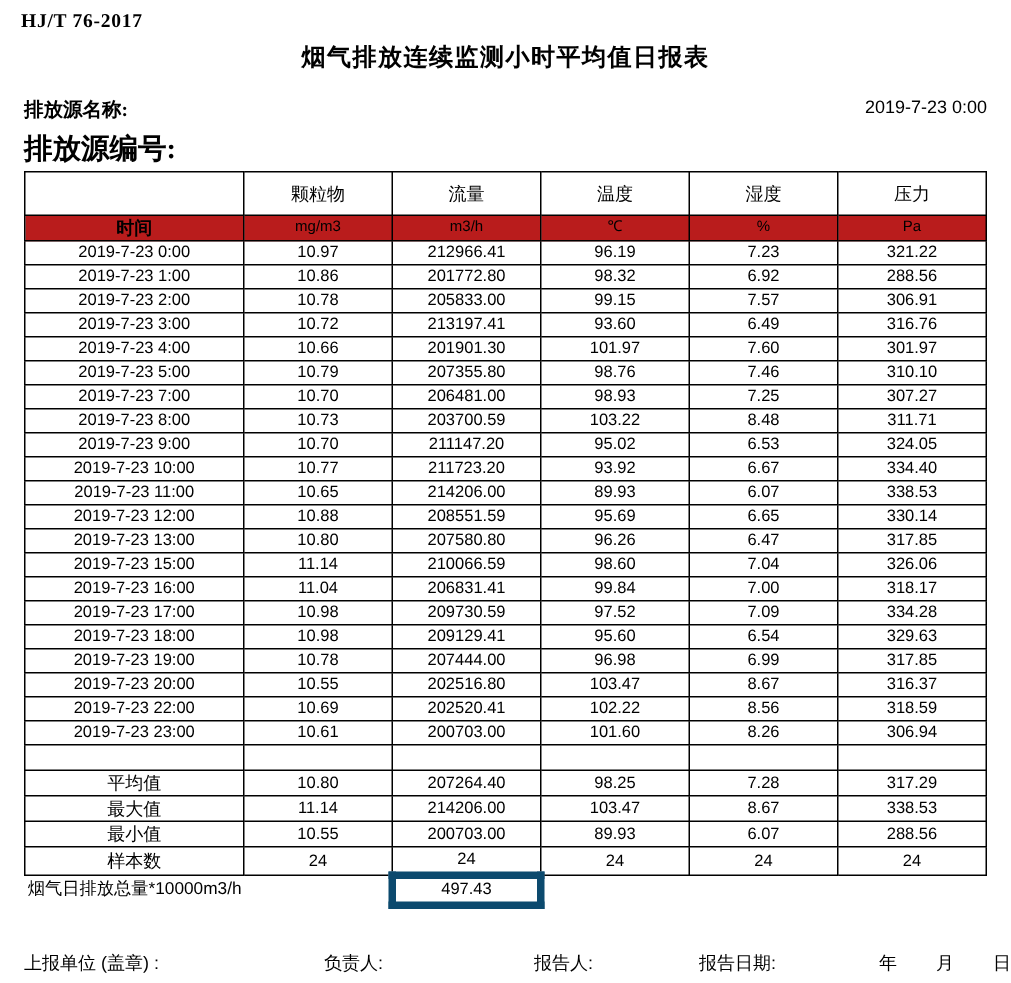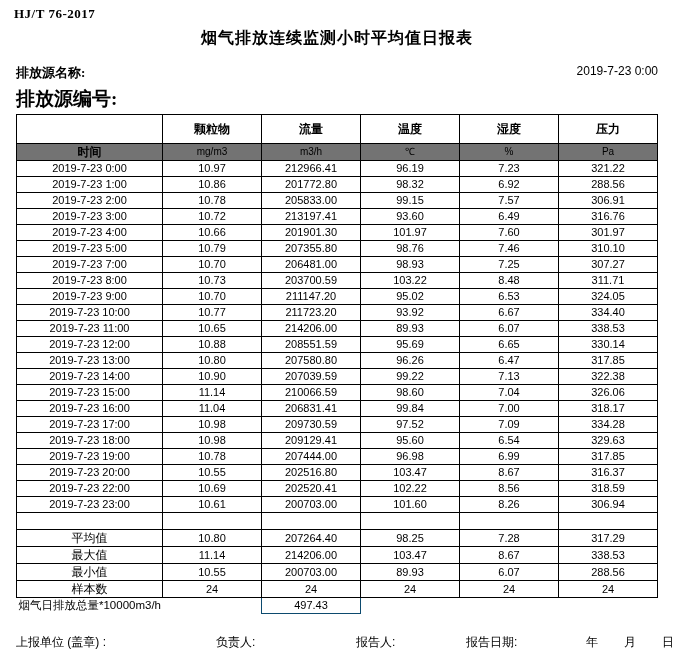--- a/index.html
+++ b/index.html
@@ -80,25 +80,25 @@
     line-height: 15px;
     font-weight: normal;
     background: #ffffff;
   }
   col.c-time { width: 146px; }
   col.c-d { width: 99px; }
   tr.hdr-params td {
     height: 28px;
     line-height: 28px;
     font-size: 12px;
-    font-weight: bold;
+    font-weight: normal;
     font-family: "Liberation Sans", sans-serif;
   }
   tr.hdr-units td {
-    background: #737373;
+    background: #b91c1c;
     font-size: 10px;
     height: 16px;
     line-height: 16px;
   }
   tr.hdr-units td.timelab {
     font-size: 12px;
     font-weight: bold;
   }
   td.blank-corner {
     border-left: 1px solid #ffffff;
@@ -126,21 +126,21 @@
     font-weight: normal;
   }
   tr.total td.tot-lbl {
     text-align: left;
     padding-left: 2px;
     border: none;
     font-size: 11.5px;
     font-family: "Liberation Sans", sans-serif;
   }
   tr.total td.tot-val {
-    border: 1px solid #0c4a6e;
+    border: 5px solid #0c4a6e;
   }
   tr.total td.empty {
     border: none;
   }
   .footer-line2 {
     position: absolute;
     left: 16px;
     top: 634px;
     width: 648px;
     font-size: 12px;
@@ -292,28 +292,20 @@
         </tr>
       <tr class="data">
           <td>2019-7-23 13:00</td>
           <td>10.80</td>
           <td>207580.80</td>
           <td>96.26</td>
           <td>6.47</td>
           <td>317.85</td>
         </tr>
       <tr class="data">
-          <td>2019-7-23 14:00</td>
-          <td>10.90</td>
-          <td>207039.59</td>
-          <td>99.22</td>
-          <td>7.13</td>
-          <td>322.38</td>
-        </tr>
-      <tr class="data">
           <td>2019-7-23 15:00</td>
           <td>11.14</td>
           <td>210066.59</td>
           <td>98.60</td>
           <td>7.04</td>
           <td>326.06</td>
         </tr>
       <tr class="data">
           <td>2019-7-23 16:00</td>
           <td>11.04</td>

